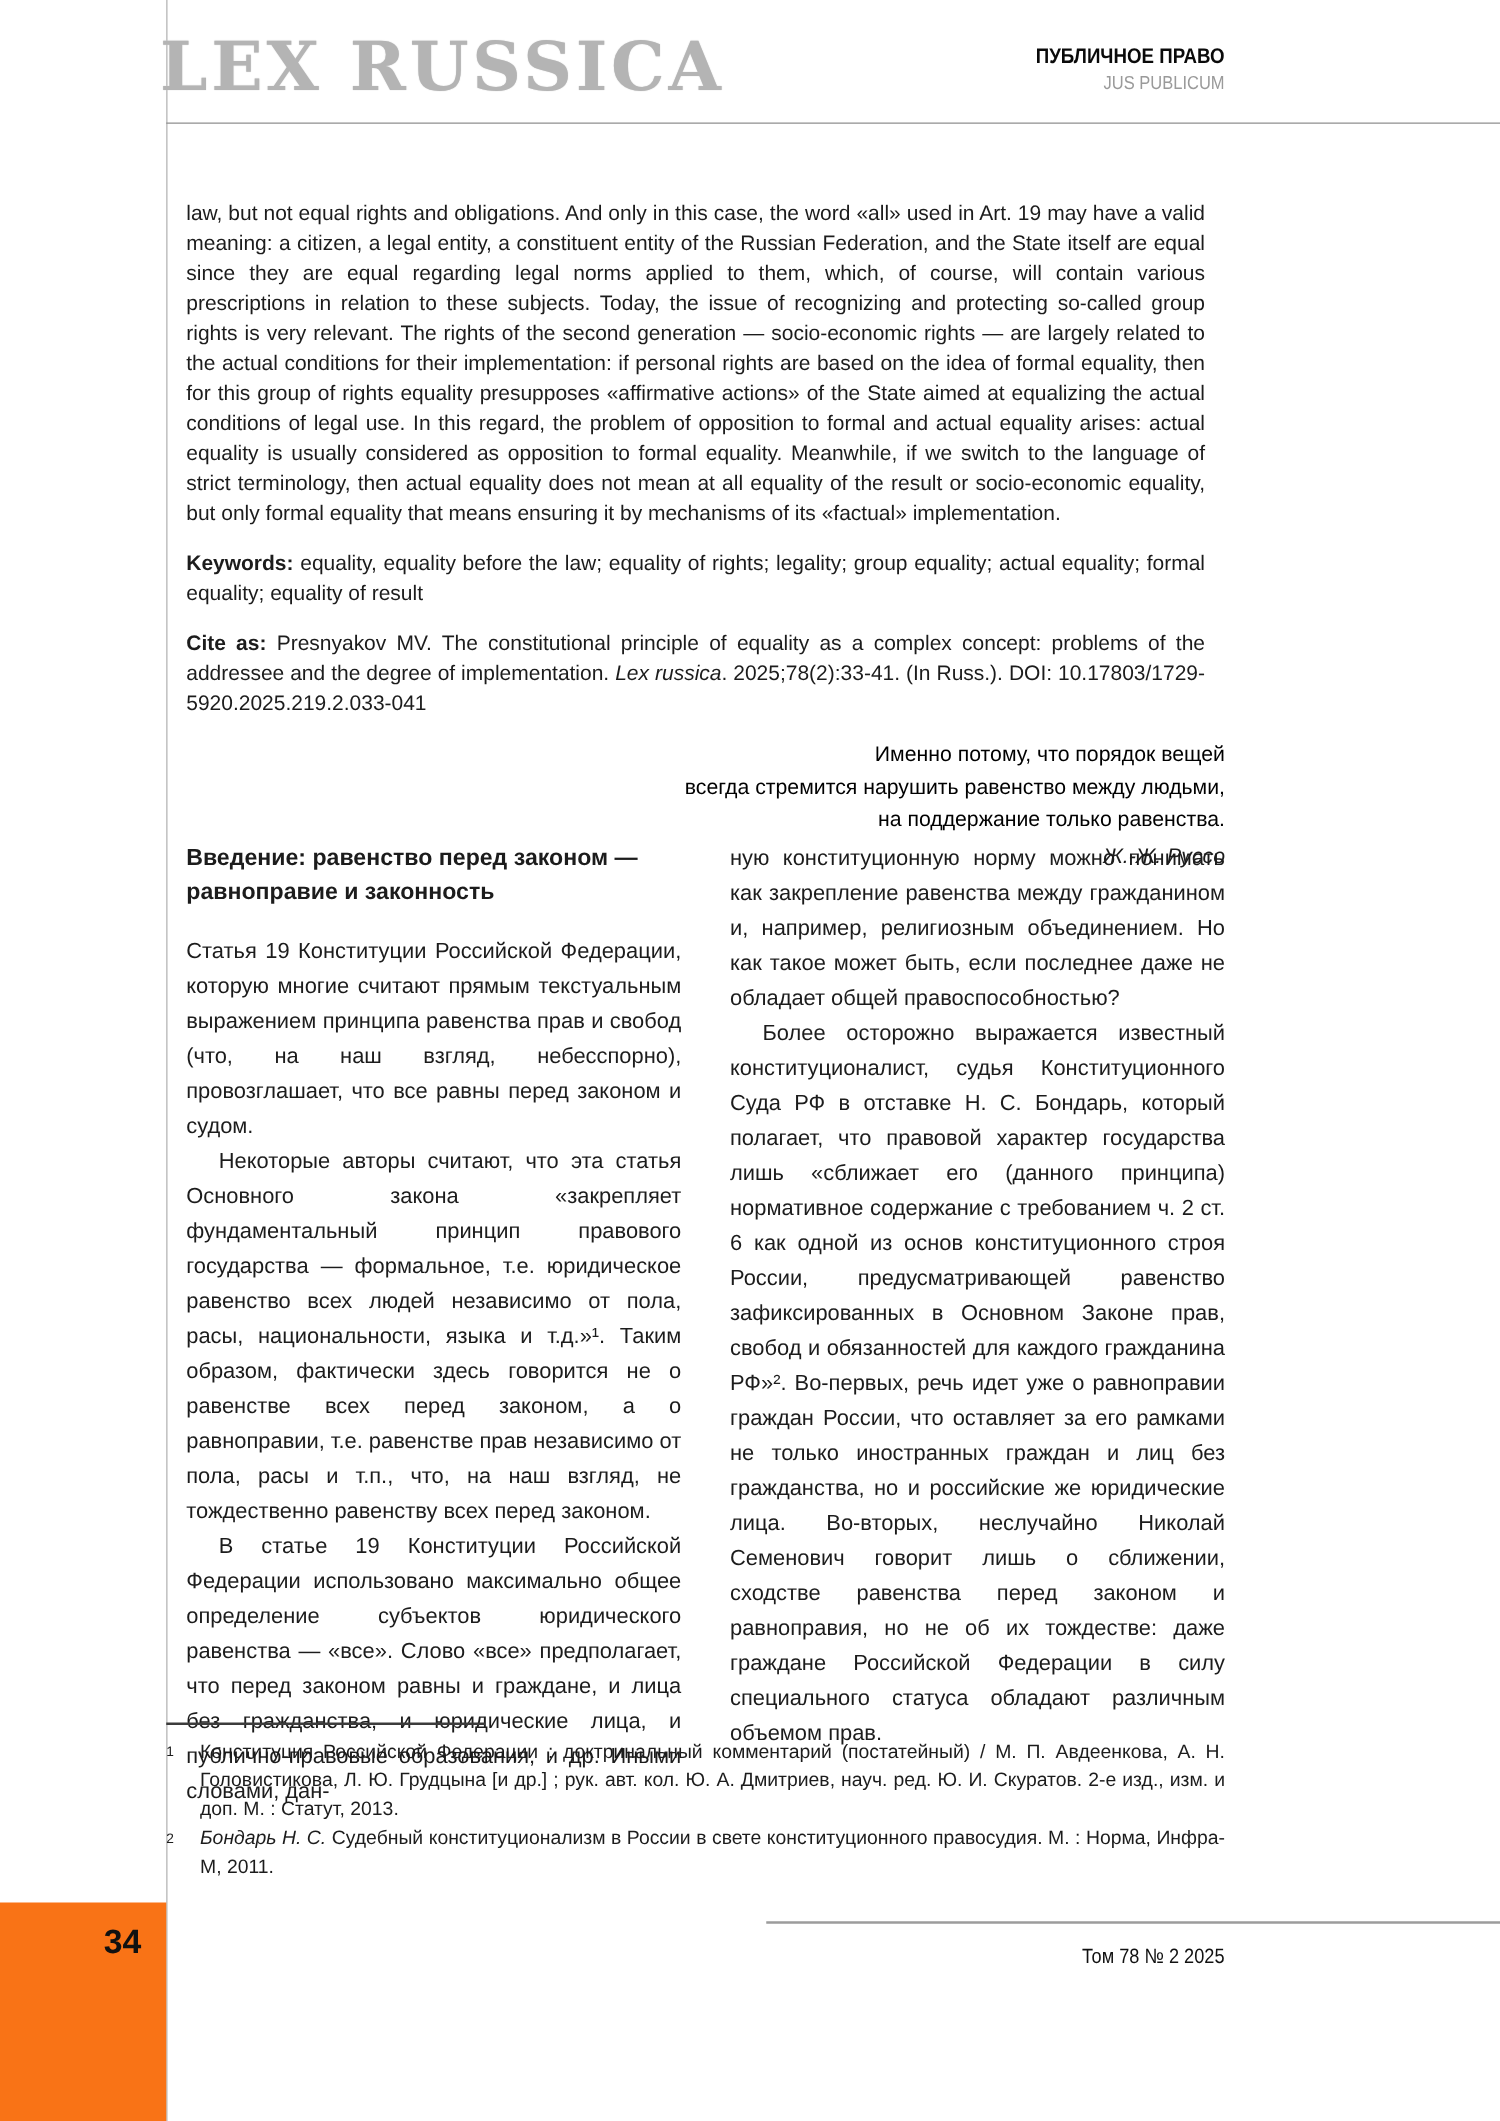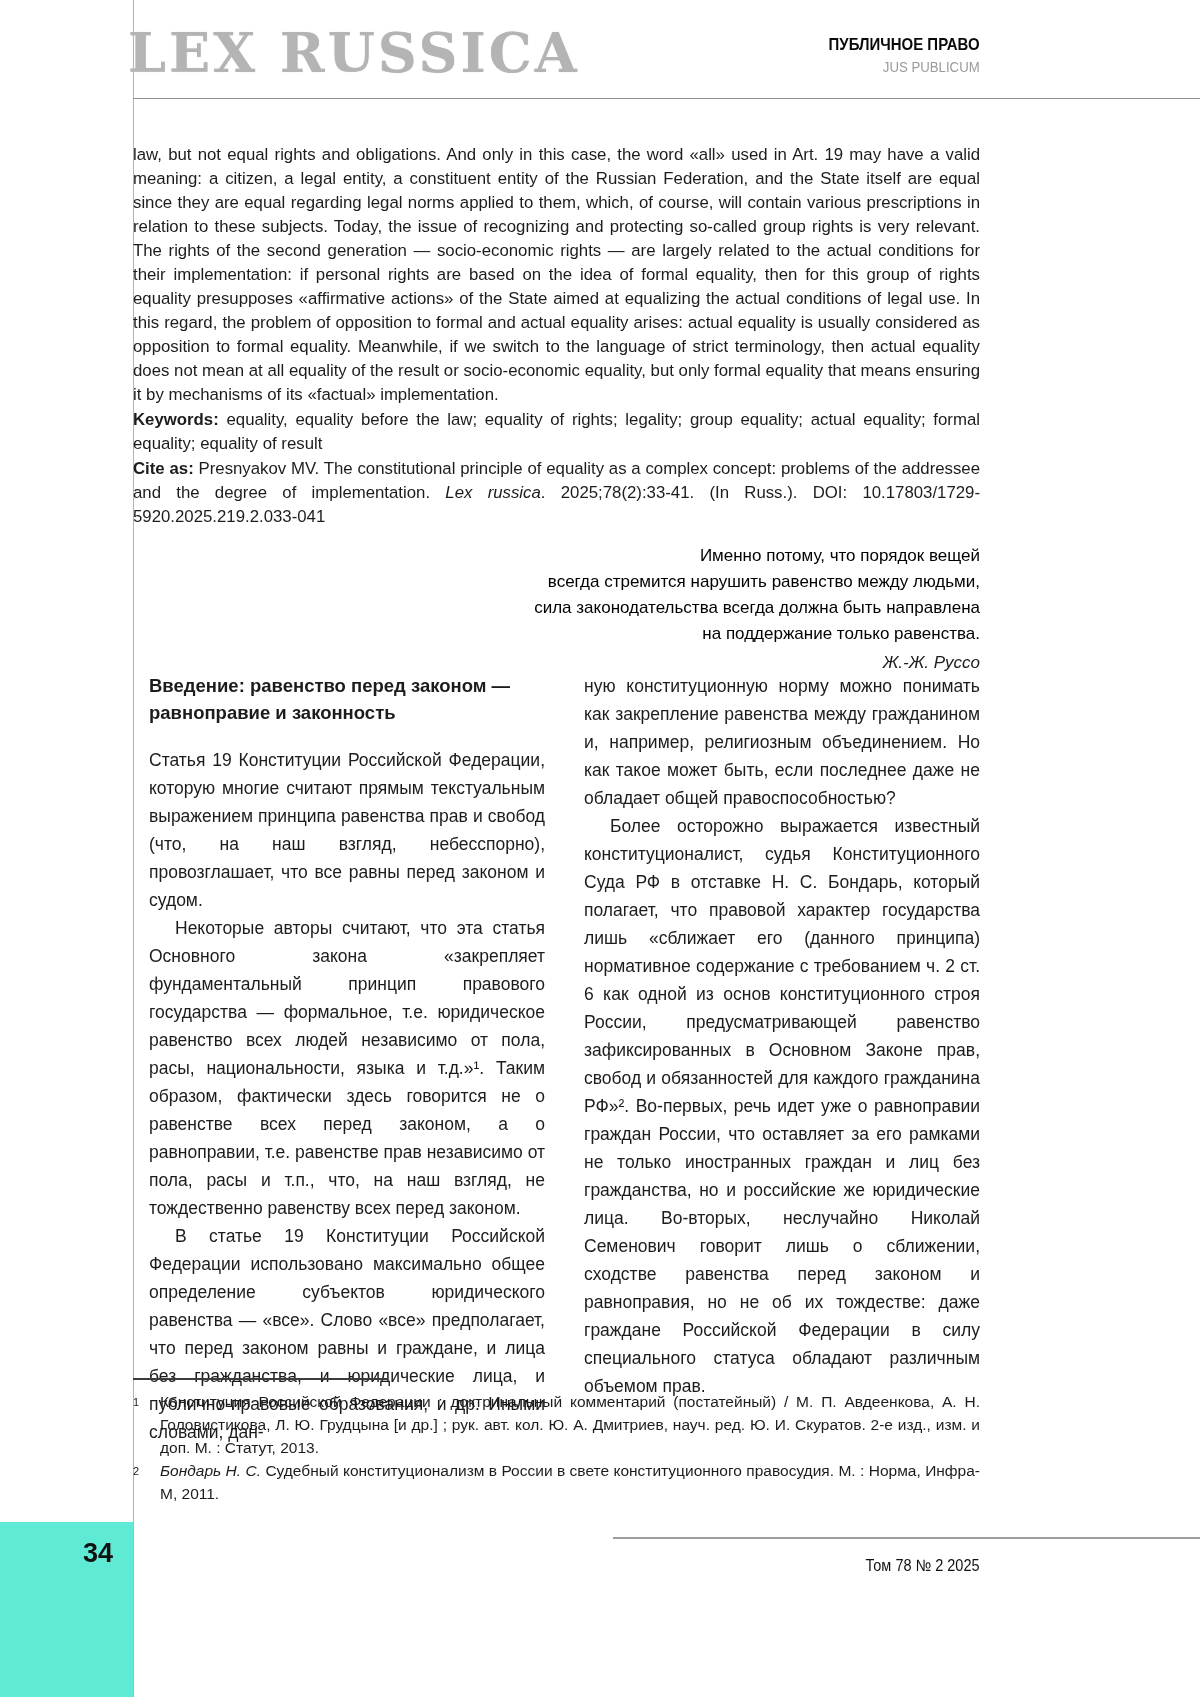--- a/index.html
+++ b/index.html
@@ -15,40 +15,40 @@
     font-family:"DejaVu Serif",serif;font-weight:700;font-size:54px;
     color:#b4b4b4;letter-spacing:3px;line-height:1;
     text-shadow:0 0 1px #cfcfcf;
   }
   .rubric{position:absolute;right:220px;top:34px;text-align:right;line-height:1.25;}
   .rubric-ru{font-weight:700;font-size:17px;color:#0a0a0a;transform:scaleX(.88);transform-origin:100% 50%;}
   .rubric-la{font-size:15px;color:#9a9a9a;margin-top:3px;transform:scaleX(.88);transform-origin:100% 50%;}
   .header-rule{position:absolute;left:133px;right:0;top:98px;height:1px;background:#8f8f8f;}
   
   .topblock{position:absolute;left:133px;top:143px;width:847px;}
-  .abstract,.kw,.cite{font-size:16.8px;line-height:24px;text-align:justify;margin:0;}
+  .abstract,.kw,.cite{font-size:16.8px;line-height:24px;text-align:justify;margin:16px;}
   .kw,.cite{margin-top:1px;}
   .bold{font-weight:700;}
   .it{font-style:italic;}
   .epigraph{margin-top:14px;text-align:right;font-size:17px;line-height:26px;color:#000000;}
   .epigraph-attr{margin-top:6px;text-align:right;font-style:italic;font-size:17px;}
   
   .columns{position:absolute;left:133px;top:672px;width:847px;display:flex;gap:23px;}
   .col{width:412px;font-size:17.5px;line-height:28px;text-align:justify;padding-left:16px;}
   .col-heading{font-weight:700;font-size:18.5px;line-height:27px;margin:0 0 20px 0;text-align:left;}
   .col p{margin:0;}
   .col p.indent{text-indent:26px;}
   
   .footnotes{position:absolute;left:133px;top:1378px;width:847px;}
   .fn-sep{width:255px;height:2px;background:#3c3c3c;margin:0 0 10px 0;}
   .fn{display:flex;font-size:15.5px;line-height:23px;text-align:justify;}
   .fn .fn-marker{width:27px;flex:0 0 27px;font-size:11px;vertical-align:top;padding-top:1px;}
   .fn .fn-body{flex:1;}
   
-  .page-badge{position:absolute;left:0;top:1522px;width:133px;height:175px;background:#5eead4;}
+  .page-badge{position:absolute;left:0;top:1522px;width:133px;height:175px;background:#f97316;}
   .page-number{
     position:absolute;right:20px;top:16px;font-size:27px;font-weight:700;color:#111;
   }
   .footer-rule{position:absolute;left:613px;right:0;top:1537px;height:2px;background:#9c9c9c;}
   .volume{
     position:absolute;right:220px;top:1556px;font-size:16.5px;color:#111;
     transform:scaleX(.88);transform-origin:100% 50%;
   }
 </style>
 </head>
@@ -66,21 +66,20 @@
 <div class="header-rule"></div>
 
 <div class="topblock">
   <p class="abstract">law, but not equal rights and obligations. And only in this case, the word «all» used in Art. 19 may have a valid meaning: a citizen, a legal entity, a constituent entity of the Russian Federation, and the State itself are equal since they are equal regarding legal norms applied to them, which, of course, will contain various prescriptions in relation to these subjects. Today, the issue of recognizing and protecting so-called group rights is very relevant. The rights of the second generation — socio-economic rights — are largely related to the actual conditions for their implementation: if personal rights are based on the idea of formal equality, then for this group of rights equality presupposes «affirmative actions» of the State aimed at equalizing the actual conditions of legal use. In this regard, the problem of opposition to formal and actual equality arises: actual equality is usually considered as opposition to formal equality. Meanwhile, if we switch to the language of strict terminology, then actual equality does not mean at all equality of the result or socio-economic equality, but only formal equality that means ensuring it by mechanisms of its «factual» implementation.</p>
   <p class="kw"><span class="bold">Keywords:</span><span> equality, equality before the law; equality of rights; legality; group equality; actual equality; formal equality; equality of result</span></p>
   <p class="cite"><span class="bold">Cite as:</span><span> Presnyakov MV. The constitutional principle of equality as a complex concept: problems of the addressee and the degree of implementation. </span><span class="it">Lex russica</span><span>. 2025;78(2):33-41. (In Russ.). DOI: 10.17803/1729-5920.2025.219.2.033-041</span></p>
 
   <div class="epigraph">
     <div>Именно потому, что порядок вещей</div>
     <div>всегда стремится нарушить равенство между людьми,</div>
-    <div>сила законодательства всегда должна быть направлена</div>
     <div>на поддержание только равенства.</div>
   </div>
   <div class="epigraph-attr">Ж.-Ж. Руссо</div>
 </div>
 
 <div class="columns">
   <div class="col">
     <h2 class="col-heading">Введение: равенство перед законом — равноправие и законность</h2>
     <p>Статья 19 Конституции Российской Федерации, которую многие считают прямым текстуальным выражением принципа равенства прав и свобод (что, на наш взгляд, небесспорно), провозглашает, что все равны перед законом и судом.</p>
     <p class="indent">Некоторые авторы считают, что эта статья Основного закона «закрепляет фундаментальный принцип правового государства — формальное, т.е. юридическое равенство всех людей независимо от пола, расы, национальности, языка и т.д.»¹. Таким образом, фактически здесь говорится не о равенстве всех перед законом, а о равноправии, т.е. равенстве прав независимо от пола, расы и т.п., что, на наш взгляд, не тождественно равенству всех перед законом.</p>

